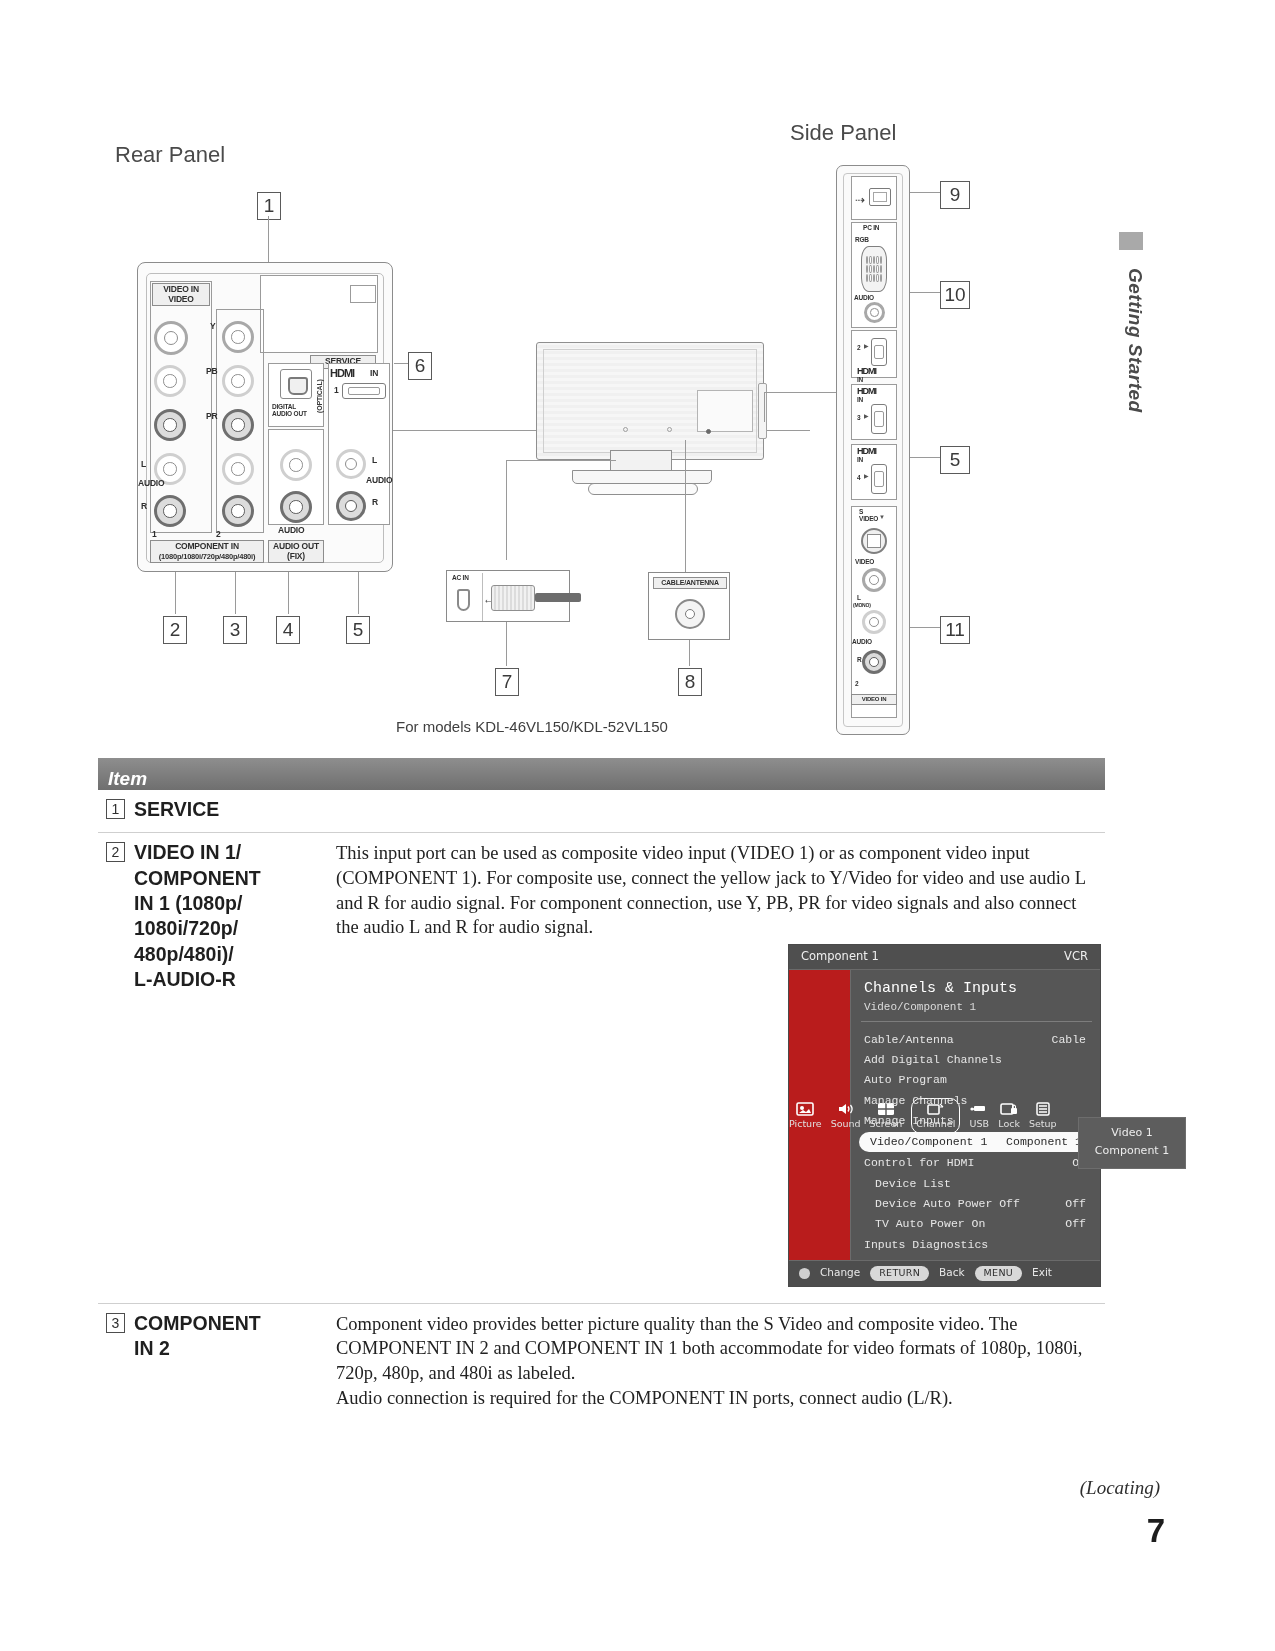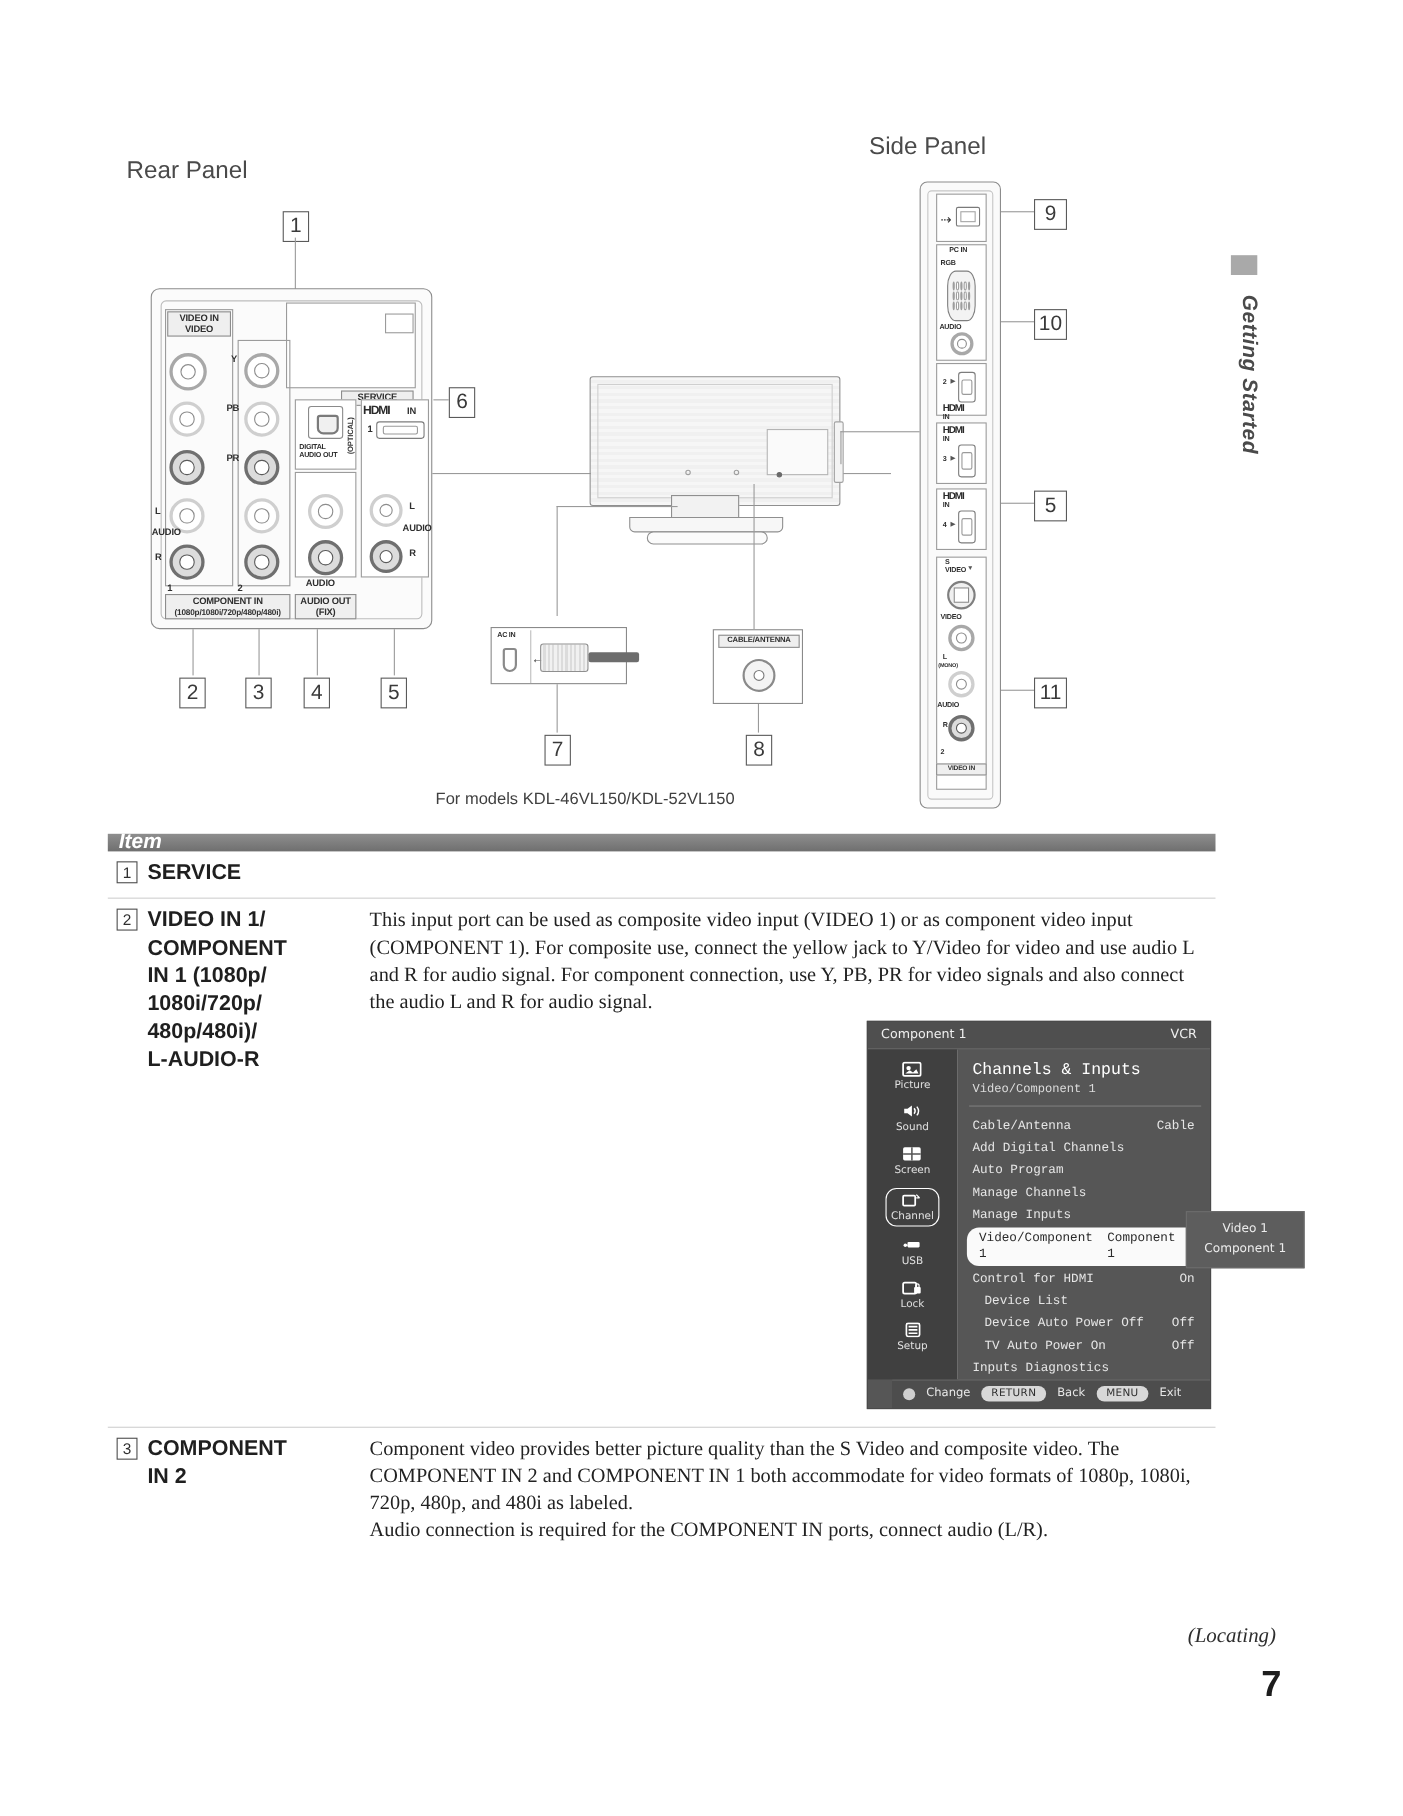--- a/index.html
+++ b/index.html
@@ -189,21 +189,21 @@
   .margin-txt{
     position:absolute; left:1124px; top:268px;
     writing-mode:vertical-rl;
     font-size:19px; font-weight:bold; font-style:italic; color:#4a4a4a;
     letter-spacing:.5px;
   }
 
   
   .table{ position:absolute; left:98px; top:758px; width:1007px; }
   .thead{
-    display:flex; align-items:center; height:16px;
+    display:flex; align-items:flex-end; height:32px;
     background:linear-gradient(180deg,#8e8e8e,#6f6f6f);
     color:#fff; font-style:italic; font-weight:bold; font-size:19px;
   }
   .thead .c1{ width:238px; padding-left:10px; }
   .thead .c2{ flex:1; }
   .trow{ display:flex; border-bottom:1px solid #cfcfcf; }
   .trow:last-child{ border-bottom:none; }
   .cell-item{ width:238px; padding:7px 6px 10px 8px; display:flex; gap:9px; align-items:flex-start; }
   .numbox{
     border:1.3px solid #4d4d4d; min-width:19px; height:20px;
@@ -229,22 +229,22 @@
     border:1px solid #4a4a4a;
     position:relative;
   }
   .osd-top{
     display:flex; justify-content:space-between; align-items:center;
     height:25px; padding:0 12px; font-size:11.5px; color:#efefef;
     background:#4f4f4f; border-bottom:1px solid #6a6a6a;
   }
   .osd-main{ display:flex; min-height:290px; }
   .osd-side{
-    width:82px; padding:10px 0 8px; display:flex; flex-direction:column;
-    align-items:center; gap:9px; background:#404040; border-right:1px solid #6c6c6c;
+    width:62px; padding:10px 0 8px; display:flex; 
+    align-items:center; gap:9px; background:#b91c1c; border-right:1px solid #6c6c6c;
   }
   .osd-ic{ display:flex; flex-direction:column; align-items:center; gap:1px; }
   .osd-ic .g{ width:20px; height:16px; display:flex; align-items:center; justify-content:center; color:#fff; }
   .osd-ic .t{ font-size:9.5px; color:#e0e0e0; }
   .osd-ic.sel{ border:1.5px solid #ffffff; border-radius:10px; padding:2px 4px; }
   .osd-body{ flex:1; padding:9px 0 0 0;font-family:Liberation Mono, monospace; }
   .osd-h1{ font-size:15px; color:#fff; padding:0 0 0 13px; }
   .osd-h2{ font-size:11px; color:#dcdcdc; padding:1px 0 7px 13px; }
   .osd-rule{ height:1px; background:#7d7d7d; margin:0 8px 7px 10px; }
   .osd-li{
@@ -258,21 +258,21 @@
   }
   .osd-pop{
     position:absolute; right:-86px; top:172px; width:108px;
     background:#5d5d5d; border:1px solid #6d6d6d;
     padding:6px 0 7px; text-align:center; font-size:11px; color:#ececec;
   }
   .osd-pop div{ padding:2px 0; }
   .osd-bot{
     display:flex; align-items:center; gap:10px;
     height:26px; padding:0 10px; font-size:10.5px; background:#4d4d4d;
-    border-top:1px solid #6a6a6a; color:#e8e8e8;margin-left:22px;
+    border-top:1px solid #6a6a6a; color:#e8e8e8;
   }
   .pill{
     background:#d8d8d8; color:#2e2e2e; border-radius:9px;
     padding:1px 9px; font-size:9.5px; letter-spacing:.3px;
   }
   .crossbtn{ display:inline-block; width:11px; height:11px; border-radius:50%; background:#cfcfcf; }
 
   
   .continued{
     position:absolute; right:115px; top:1477px;

